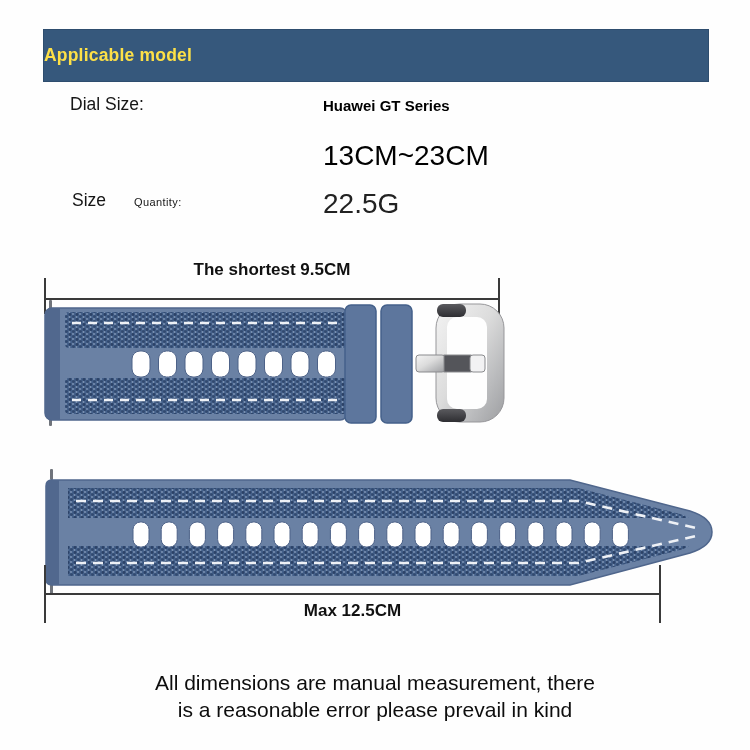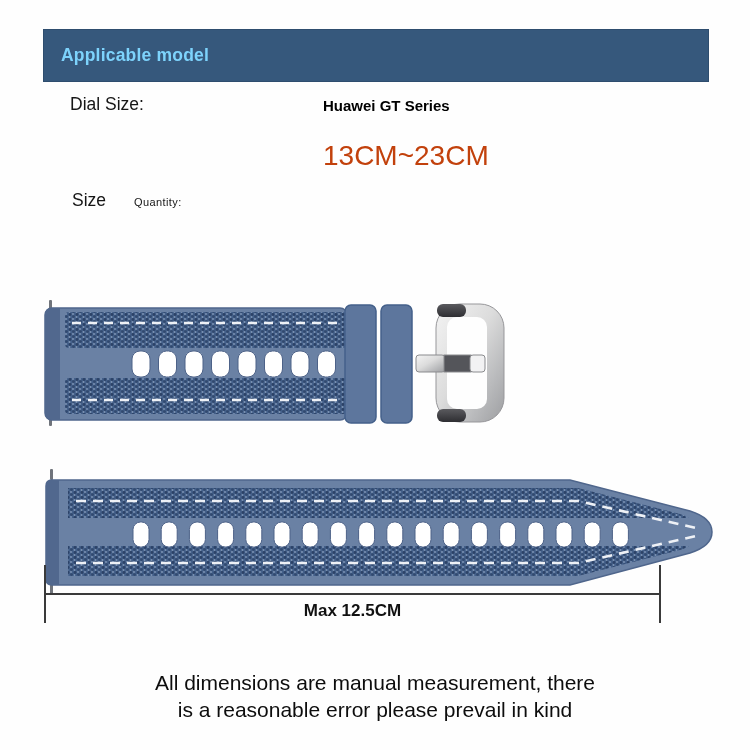--- a/index.html
+++ b/index.html
@@ -8,28 +8,28 @@
     font-family:"Liberation Sans","DejaVu Sans",sans-serif;color:var(--text,#111);
   }
   
   .header-bar{
     position:absolute;left:43px;top:29px;width:666px;height:53px;
     background:var(--header-bg,#36587c);
     border:1px solid #2e4d6e;box-sizing:border-box;
     display:flex;align-items:center;
   }
   .header-bar .title{
-    color:#7dd3fc;font-weight:bold;font-size:17.5px;padding-left:17px;letter-spacing:.2px;
+    color:#fde047;font-weight:bold;font-size:17.5px;letter-spacing:.2px;
   }
   
   .spec-label{position:absolute;font-weight:normal;color:#161616;}
   .lbl-dial{left:70px;top:94px;font-size:17.5px;}
   .val-dial{position:absolute;left:323px;top:97px;font-size:15px;font-weight:bold;color:#000000;}
   .lbl-wrist{left:70px;top:140px;font-size:13.5px;width:125px;line-height:1.25;}
-  .val-wrist{position:absolute;left:323px;top:140px;font-size:28px;font-weight:400;color:#c2410c;}
+  .val-wrist{position:absolute;left:323px;top:140px;font-size:28px;font-weight:400;color:#000000;}
   .lbl-heavy{left:72px;top:190px;font-size:17.5px;}
   .lbl-qty{left:134px;top:196px;font-size:11px;letter-spacing:.4px;}
   .val-heavy{position:absolute;left:323px;top:188px;font-size:28px;font-weight:400;color:#222;}
   
   .dim{position:absolute;}
   .dim-label{text-align:center;font-weight:bold;font-size:17px;color:#111;line-height:20px;}
   .dim-line{position:relative;height:0;border-top:2px solid var(--dim-line,#3a3a3a);}
   .dim-line .tick{position:absolute;width:2px;background:var(--dim-line,#3a3a3a);}
   .dim-top{left:44px;top:260px;width:456px;}
   .dim-top .dim-line{margin-top:18px;}
@@ -60,21 +60,29 @@
     <span class="title">Applicable model</span>
   </div>
 
   <div class="spec-label lbl-dial">Dial Size:</div>
   <div class="val-dial">Huawei GT Series</div>
 
   <div class="val-wrist">13CM~23CM</div>
 
   <div class="spec-label lbl-heavy">Size</div>
   <div class="spec-label lbl-qty">Quantity:</div>
-
+  <div class="val-heavy">22.5G</div>
+
+  <div class="dim dim-top">
+    <div class="dim-label">The shortest 9.5CM</div>
+    <div class="dim-line">
+      <i class="tick left"></i>
+      <i class="tick right"></i>
+    </div>
+  </div>
 
   <svg class="strap-top" width="472" height="130" viewBox="0 0 472 130">
     <defs>
       <pattern id="weaveA" width="7" height="5" patternUnits="userSpaceOnUse">
         <rect width="7" height="5" style="fill:var(--weave-base,#44608a)"></rect>
         <circle cx="2" cy="1.5" r="1.4" style="fill:var(--weave-dark,#2c4267)"></circle>
         <circle cx="5.5" cy="3.6" r="1.4" style="fill:#31496f"></circle>
         <circle cx="5" cy="1" r="0.9" style="fill:var(--weave-light,#8096b5)"></circle>
         <circle cx="1.5" cy="4" r="0.9" style="fill:#7e95b4"></circle>
       </pattern>

